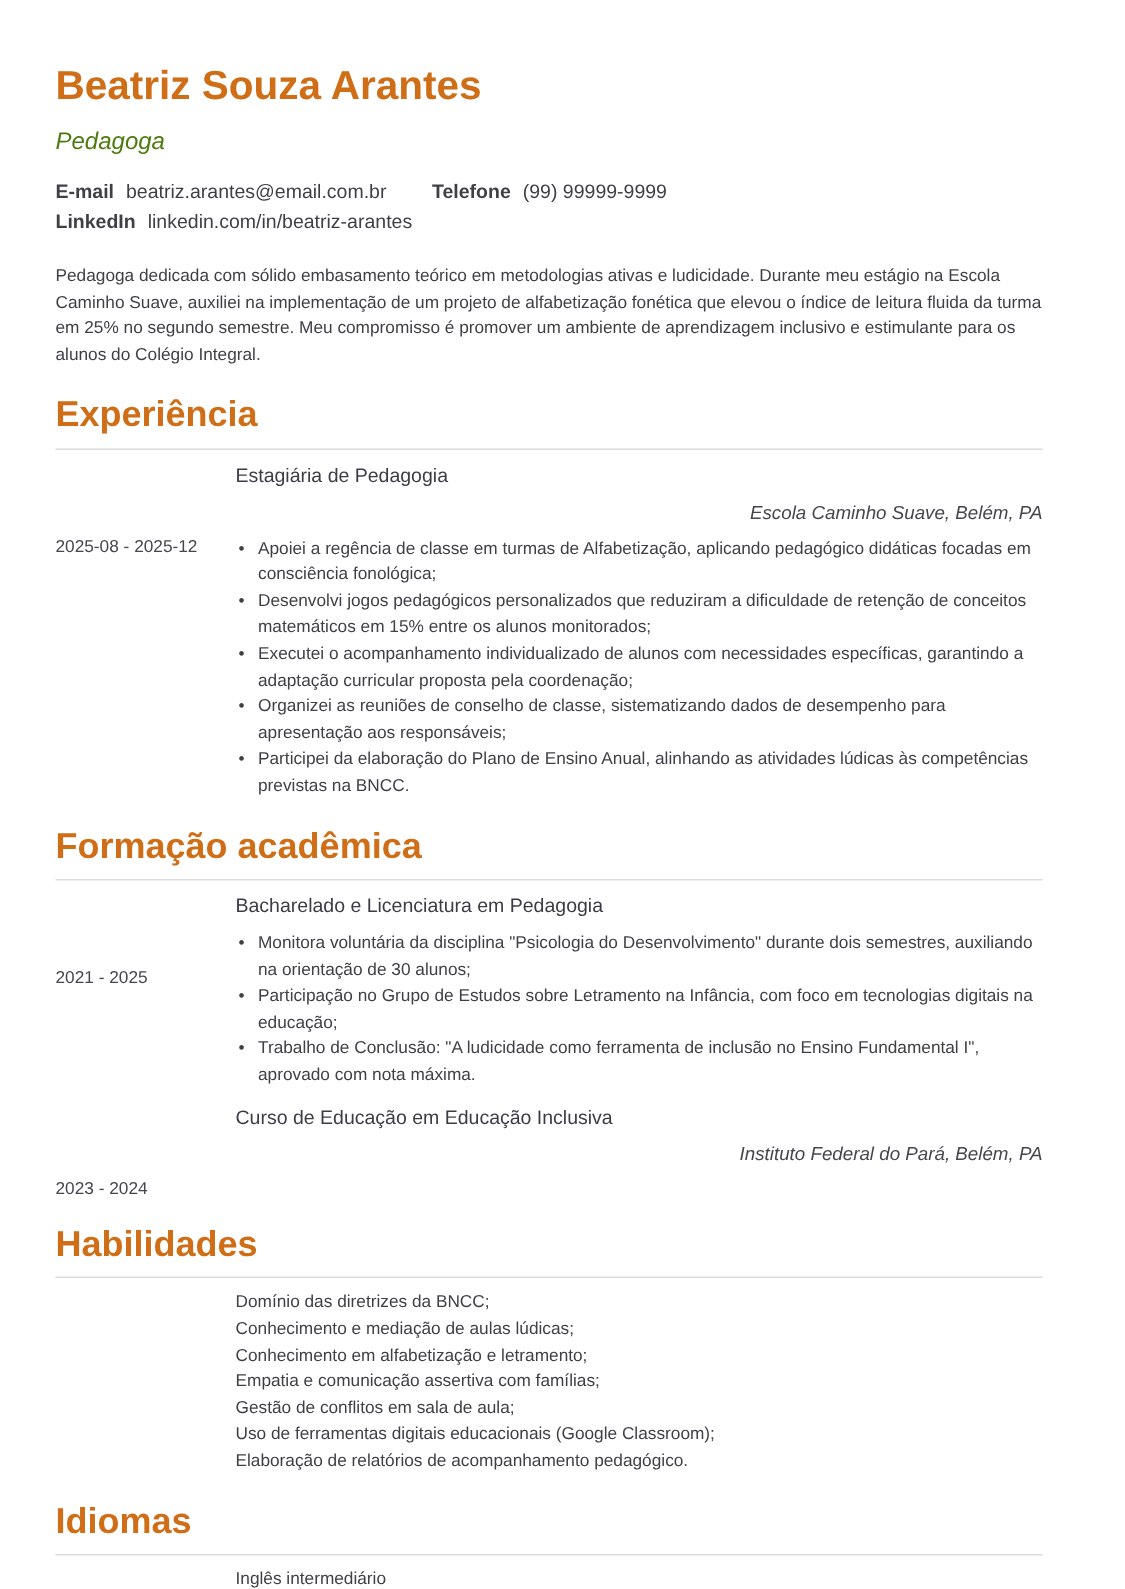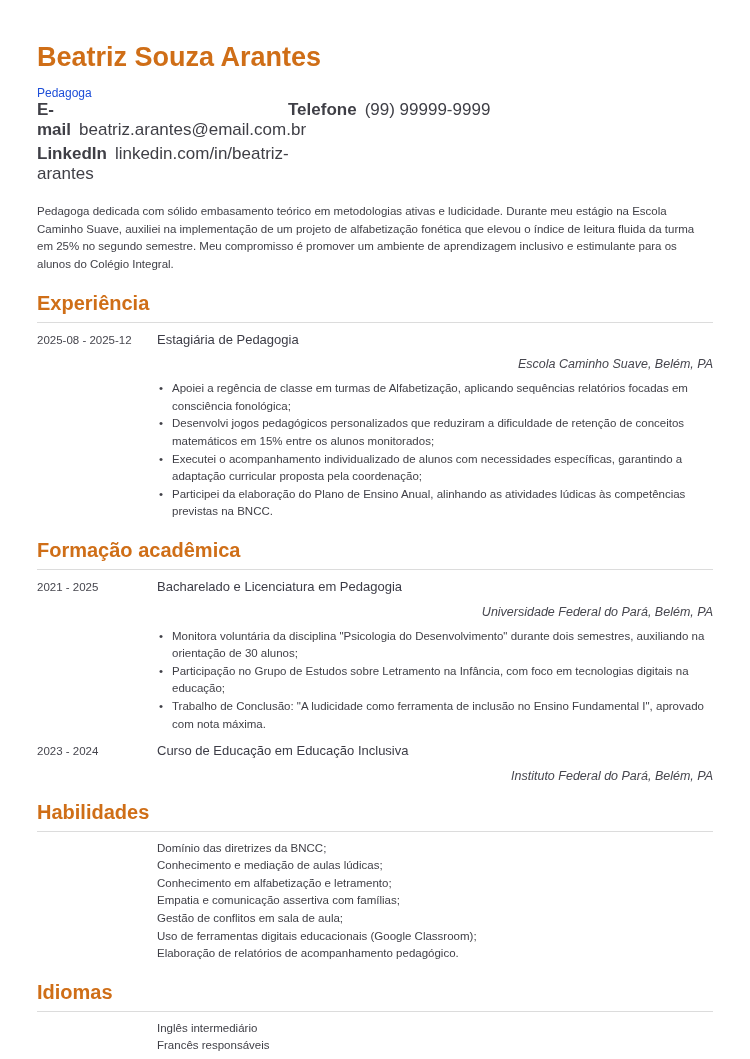--- a/index.html
+++ b/index.html
@@ -11,79 +11,82 @@
     width: 750px;
     height: 1059px;
     overflow: hidden;
     font-family: "Liberation Sans", sans-serif;
     color: #3f3f46;
   }
   .page {
     box-sizing: border-box;
     width: 750px;
     height: 1059px;
-    padding: 42px 37px 20px 37px;
+    padding: 42px 55px 20px 37px;
     background: #ffffff;
   }
   
   .name {
     font-size: 27px;
     font-weight: bold;
     color: #cf6e17;
     margin: 0;
     line-height: 1.15;
   }
   .subtitle {
-    font-size: 12px;
-    color: #1d4ed8;
+    font-size: 16px;
+    color: #4d7c0f;
     margin-top: 13px;
+    font-style: italic;
   }
   .contact {
     display: grid;
     grid-template-columns: 251px 1fr;
     row-gap: 5px;
-    font-size: 17px;
+    margin-top: 17px;
+    font-size: 13px;
     line-height: 1.15;
   }
   .contact-item .clabel {
     font-weight: bold;
     margin-right: 8px;
   }
   .c-email    { grid-column: 1; grid-row: 1; }
   .c-phone    { grid-column: 2; grid-row: 1; }
   .c-linkedin { grid-column: 1; grid-row: 2; }
   
   .summary {
     margin: 20px 0 0 0;
     font-size: 11.5px;
     line-height: 17.6px;
   }
   
   .section-heading {
-    font-size: 20px;
+    font-size: 24px;
     font-weight: bold;
     color: #cf6e17;
     margin: 17px 0 0 0;
     line-height: 1.2;
   }
   .section-rule {
     border: none;
     border-top: 1px solid #dcdcdc;
     margin: 7px 0 0 0;
   }
   
   .entry {
     display: grid;
     grid-template-columns: 120px 1fr;
     margin-top: 9px;
   }
   .entry-dates {
     font-size: 11.5px;
     color: #46464e;
     padding-top: 2px;
+    margin-top: 48px;
   }
   .entry-title {
     font-size: 13px;
     font-weight: normal;
     color: #3c3c46;
     line-height: 1.2;
   }
   .entry-org {
     font-size: 12.5px;
     font-style: italic;
@@ -140,35 +143,35 @@
   <p class="summary">Pedagoga dedicada com sólido embasamento teórico em metodologias ativas e ludicidade. Durante meu estágio na Escola Caminho Suave, auxiliei na implementação de um projeto de alfabetização fonética que elevou o índice de leitura fluida da turma em 25% no segundo semestre. Meu compromisso é promover um ambiente de aprendizagem inclusivo e estimulante para os alunos do Colégio Integral.</p>
 
   <h2 class="section-heading">Experiência</h2>
   <hr class="section-rule">
   <div class="entry">
     <div class="entry-dates">2025-08 - 2025-12</div>
     <div class="entry-body">
       <div class="entry-title">Estagiária de Pedagogia</div>
       <div class="entry-org">Escola Caminho Suave, Belém, PA</div>
       <ul class="bullets">
-        <li>Apoiei a regência de classe em turmas de Alfabetização, aplicando sequências relatórios focadas em consciência fonológica;</li>
+        <li>Apoiei a regência de classe em turmas de Alfabetização, aplicando pedagógico didáticas focadas em consciência fonológica;</li>
         <li>Desenvolvi jogos pedagógicos personalizados que reduziram a dificuldade de retenção de conceitos matemáticos em 15% entre os alunos monitorados;</li>
         <li>Executei o acompanhamento individualizado de alunos com necessidades específicas, garantindo a adaptação curricular proposta pela coordenação;</li>
+        <li>Organizei as reuniões de conselho de classe, sistematizando dados de desempenho para apresentação aos responsáveis;</li>
         <li>Participei da elaboração do Plano de Ensino Anual, alinhando as atividades lúdicas às competências previstas na BNCC.</li>
       </ul>
     </div>
   </div>
 
   <h2 class="section-heading">Formação acadêmica</h2>
   <hr class="section-rule">
   <div class="entry">
     <div class="entry-dates">2021 - 2025</div>
     <div class="entry-body">
       <div class="entry-title">Bacharelado e Licenciatura em Pedagogia</div>
-      <div class="entry-org">Universidade Federal do Pará, Belém, PA</div>
       <ul class="bullets">
         <li>Monitora voluntária da disciplina "Psicologia do Desenvolvimento" durante dois semestres, auxiliando na orientação de 30 alunos;</li>
         <li>Participação no Grupo de Estudos sobre Letramento na Infância, com foco em tecnologias digitais na educação;</li>
         <li>Trabalho de Conclusão: "A ludicidade como ferramenta de inclusão no Ensino Fundamental I", aprovado com nota máxima.</li>
       </ul>
     </div>
   </div>
   <div class="entry">
     <div class="entry-dates">2023 - 2024</div>
     <div class="entry-body">

